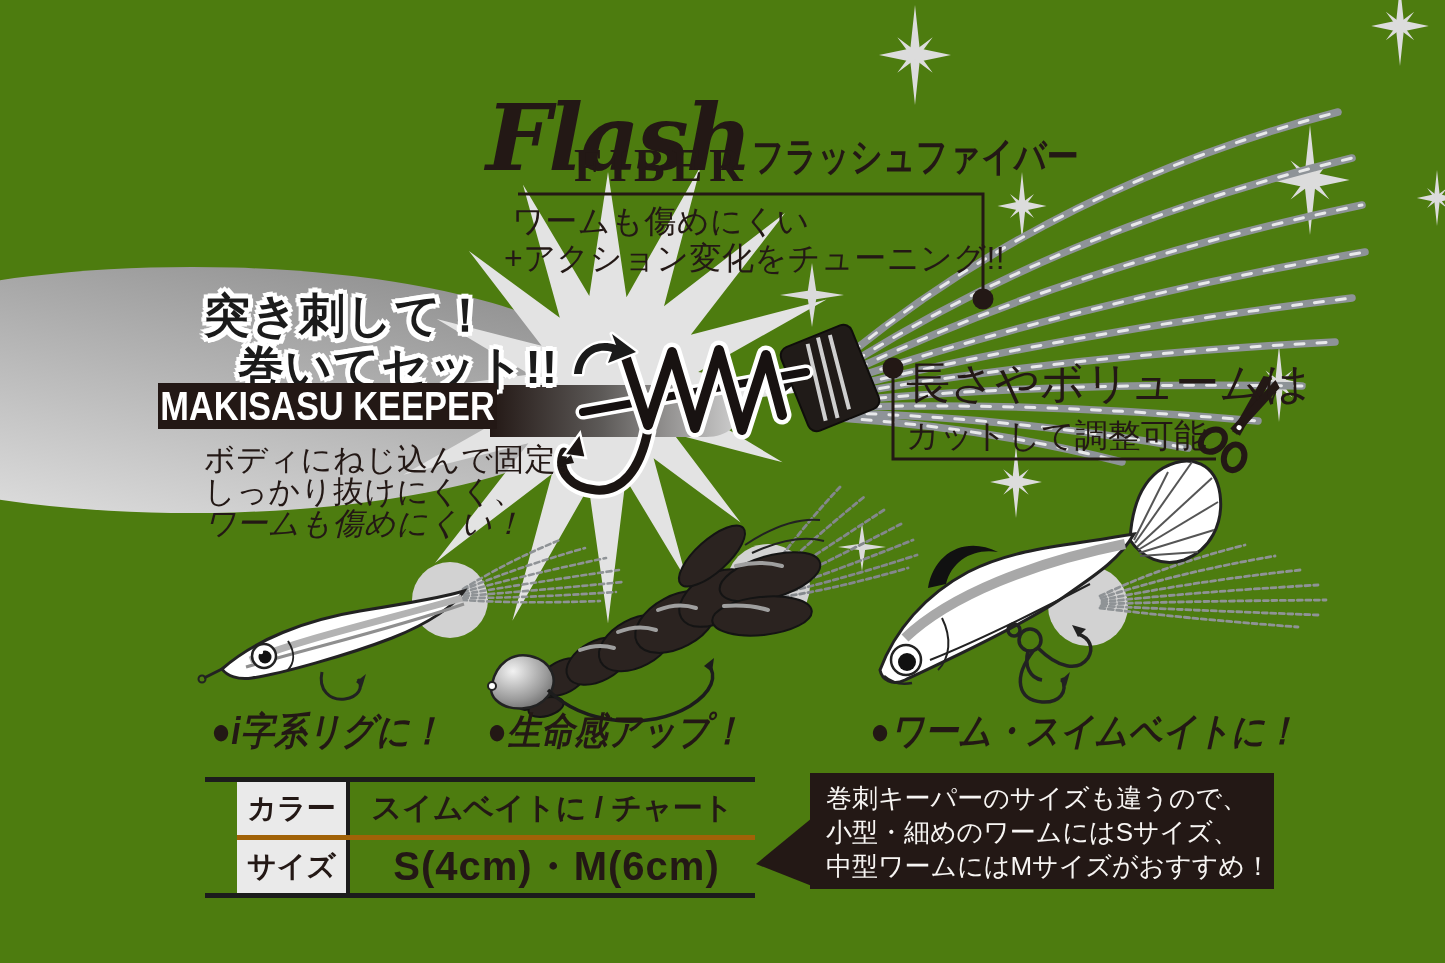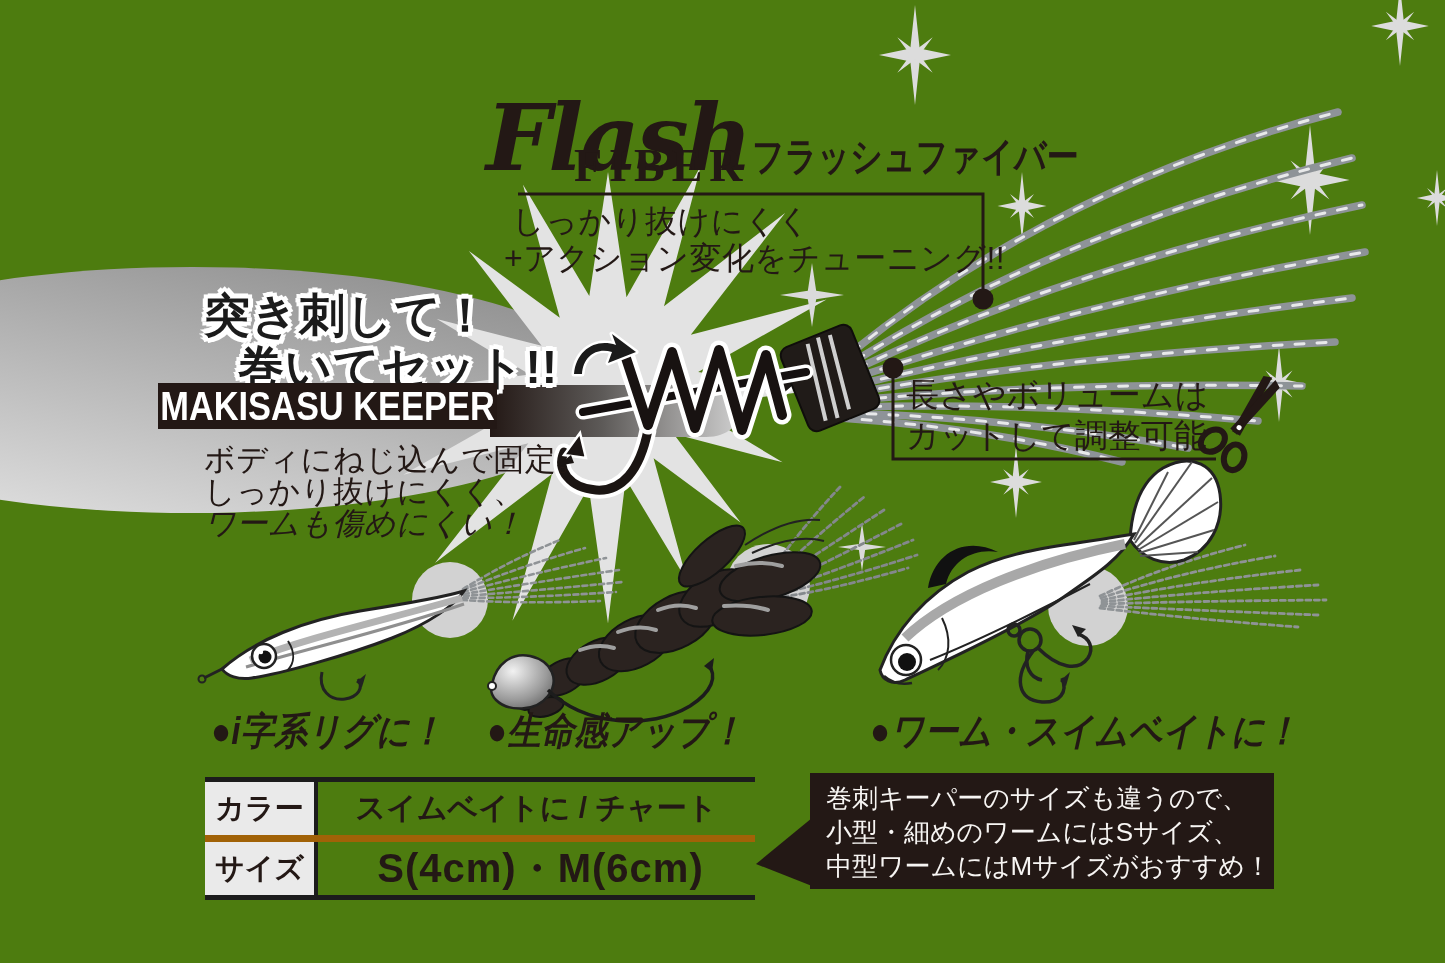--- a/index.html
+++ b/index.html
@@ -15,27 +15,27 @@
   .hl{font-weight:700;font-size:46px;letter-spacing:1px;color:#1b1b1b;
       text-shadow:-4px -4px 0 #fff,4px -4px 0 #fff,-4px 4px 0 #fff,4px 4px 0 #fff,
                   0 -5px 0 #fff,0 5px 0 #fff,-5px 0 0 #fff,5px 0 0 #fff;}
   .hl1{left:204px;top:292px;}
   .hl2{left:238px;top:344px;}
   .banner{position:absolute;left:158px;top:383px;width:339px;height:46px;background:#231815;
           display:flex;align-items:center;justify-content:center;z-index:2;}
   .banner span{color:#fff;font-weight:700;font-size:40px;letter-spacing:0px;transform:scaleX(.86);white-space:nowrap;}
   .desc{font-size:31px;letter-spacing:0.5px;}
   .desc1{left:204px;top:444px;} .desc2{left:204px;top:476px;} .desc3{left:204px;top:508px;font-style:italic;}
-  .cut1{left:906px;top:381px;font-size:33px;font-family:Liberation Mono, monospace;} .cut2{left:906px;top:419px;font-size:33px;}
+  .cut1{left:906px;top:361px;font-size:44px;} .cut2{left:906px;top:419px;font-size:33px;}
   .feat{font-weight:700;font-style:italic;font-size:38px;transform:scaleX(.88);transform-origin:left top;letter-spacing:0;}
   .feat1{left:211px;top:712px;} .feat2{left:487px;top:712px;} .feat3{left:870px;top:712px;}
   .spec{position:absolute;left:205px;top:777px;width:550px;z-index:2;
         border-top:5px solid #1c1c1c;border-bottom:5px solid #1c1c1c;}
-  .spec-row{display:flex;height:53px;align-items:stretch;}
-  .spec-row + .spec-row{border-top:7px solid #a16207;}
+  .spec-row{display:flex;height:53px;align-items:stretch;margin-left:32px;}
+  .spec-row + .spec-row{border-top:5px solid #a16207;}
   .spec-h{width:109px;background:#eaeaea;border-right:4px solid #1c1c1c;
           display:flex;align-items:center;justify-content:center;font-weight:700;font-size:29px;}
   .spec-v{flex:1;display:flex;align-items:center;justify-content:center;font-weight:700;}
   .spec-v.v1{font-size:30px;} .spec-v.v2{font-size:40px;letter-spacing:1px;padding-left:8px;}
   .bubble{position:absolute;left:810px;top:773px;width:464px;height:116px;background:#231815;
           z-index:2;box-sizing:border-box;padding:8px 0 0 16px;}
   .bubble div{color:#f7f5f3;font-size:26px;line-height:34px;white-space:nowrap;letter-spacing:0;}
 </style>
 </head>
 <body>
@@ -249,21 +249,21 @@
     <circle cx="-0.5" cy="6" r="2.5" fill="#fff"></circle>
   </g>
 
   <polygon points="812,818 812,886 756,864" fill="#231815"></polygon>
 </svg>
 
 <div class="t logo-script">Flash</div>
 <div class="t logo-serif">FIBER</div>
 <div class="t logo-kana">フラッシュファイバー</div>
 
-<div class="t tag1">しっかり抜けにくく</div>
+<div class="t tag1">ワームも傷めにくい</div>
 <div class="t tag2">+アクション変化をチューニング!!</div>
 
 <div class="t hl hl2">巻いてセット!!</div>
 <div class="t hl hl1">突き刺して！</div>
 
 <div class="banner">
   <span>MAKISASU KEEPER</span>
 </div>
 
 <div class="t desc desc2">しっかり抜けにくく、</div>

